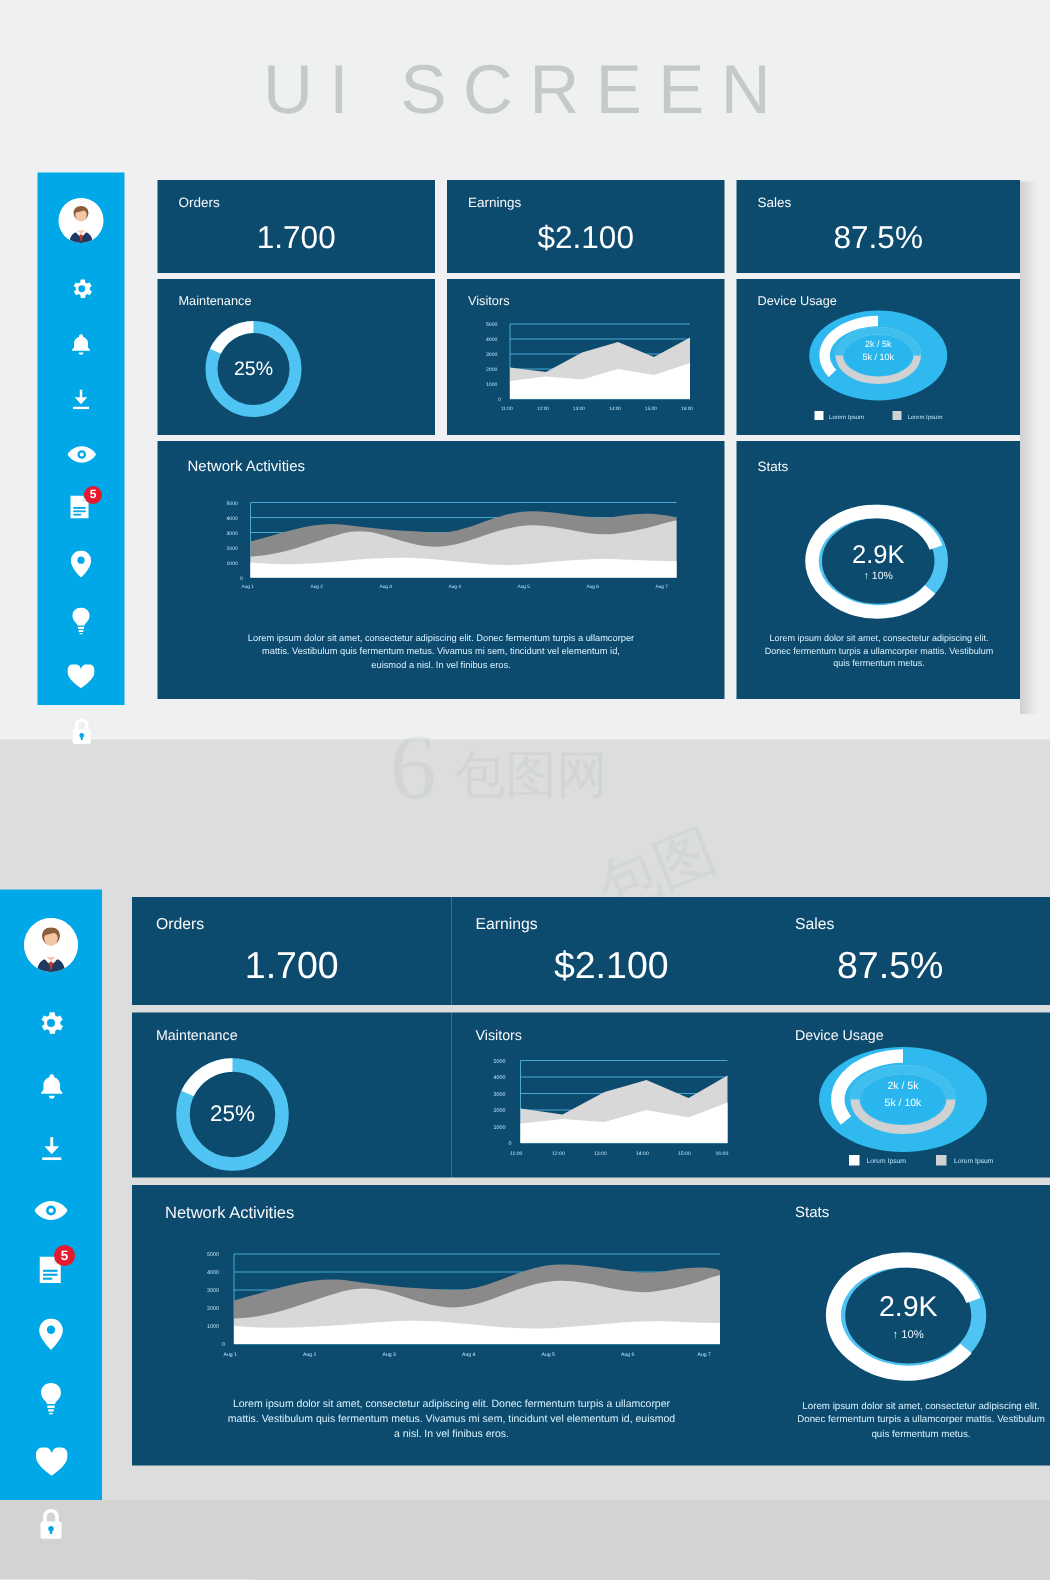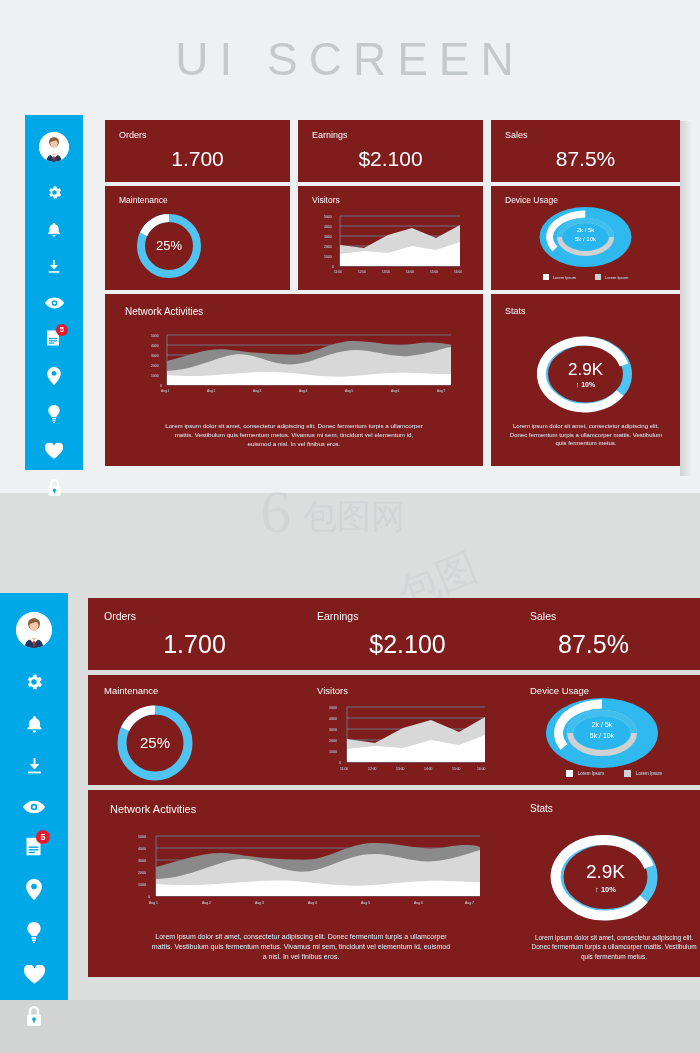--- a/index.html
+++ b/index.html
@@ -26,36 +26,36 @@
   .sidebar .avatar{
     border-radius:50%;background:#ffffff;position:relative;overflow:hidden;margin:0 auto;
   }
   .ic{display:block;margin:0 auto;position:relative;}
   .ic svg{display:block;}
   .badge{
     position:absolute;border-radius:50%;background:#e8192c;color:#fff;
     display:flex;align-items:center;justify-content:center;font-weight:bold;line-height:1;
   }
 
-  .card{position:absolute;background:#7f1d1d;color:#fff;box-sizing:border-box;}
+  .card{position:absolute;background:#0c4a6e;color:#fff;box-sizing:border-box;}
   .card .lbl{position:absolute;color:#ffffff;font-weight:400;opacity:.97;}
   .card .big{position:absolute;width:100%;text-align:center;color:#fff;font-weight:400;}
   .card .txt{position:absolute;color:#d9f2fd;text-align:center;line-height:1.45;}
 
   .legend{position:absolute;display:flex;gap:10%;justify-content:center;width:100%;}
   .legend .li{display:flex;align-items:center;}
   .legend .sw{display:block;}
   .legend .lt{color:#bfe8fa;}
 
   .chart-wrap{position:absolute;}
   .chart-wrap svg{display:block;overflow:visible;}
 
   .donut-wrap{position:absolute;}
   .donut-center{position:absolute;width:100%;text-align:center;color:#fff;}
-  .donut-sub{position:absolute;width:100%;text-align:center;color:#eaf8ff;font-weight:bold;}
+  .donut-sub{position:absolute;width:100%;text-align:center;color:#eaf8ff;}
 
   
   .wm{position:absolute;left:255px;top:470px;width:190px;height:90px;opacity:.12;}
   .wm2{position:absolute;left:400px;top:545px;width:120px;height:70px;opacity:.13;}
 
   .shadow-r{position:absolute;background:linear-gradient(to right,rgba(0,0,0,.13),rgba(0,0,0,0));}
 </style>
 </head>
 <body>
 

